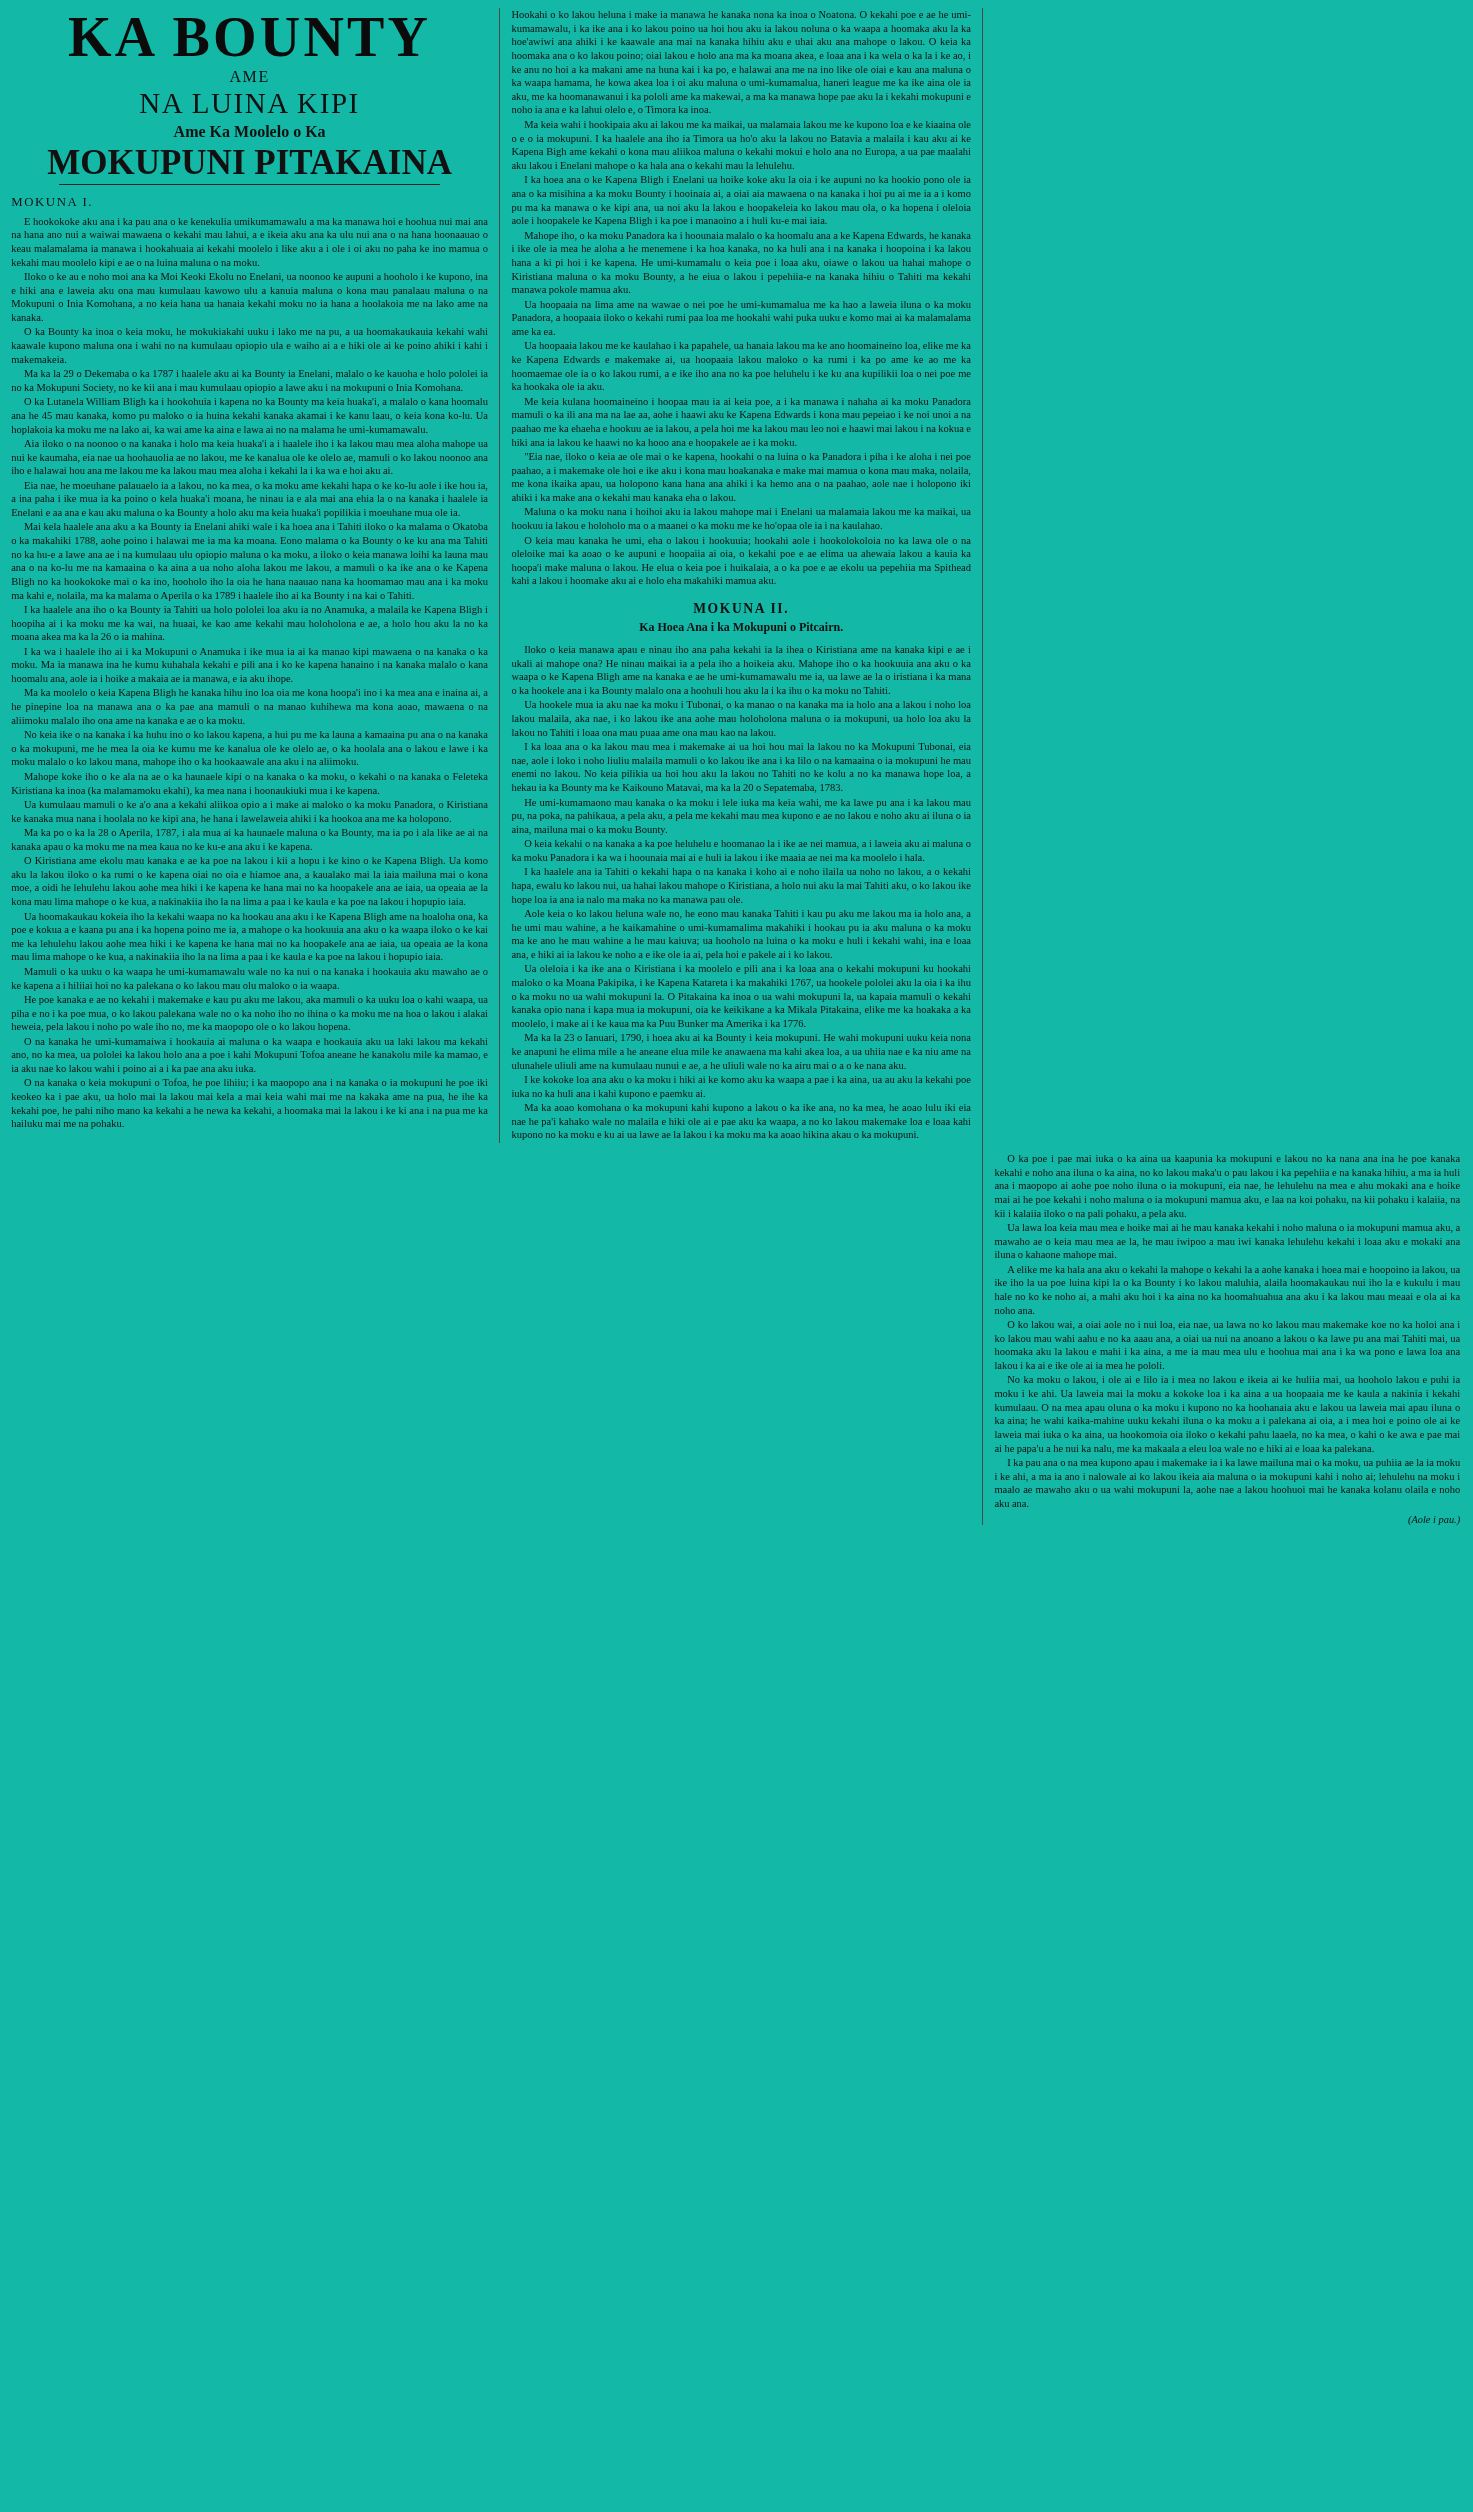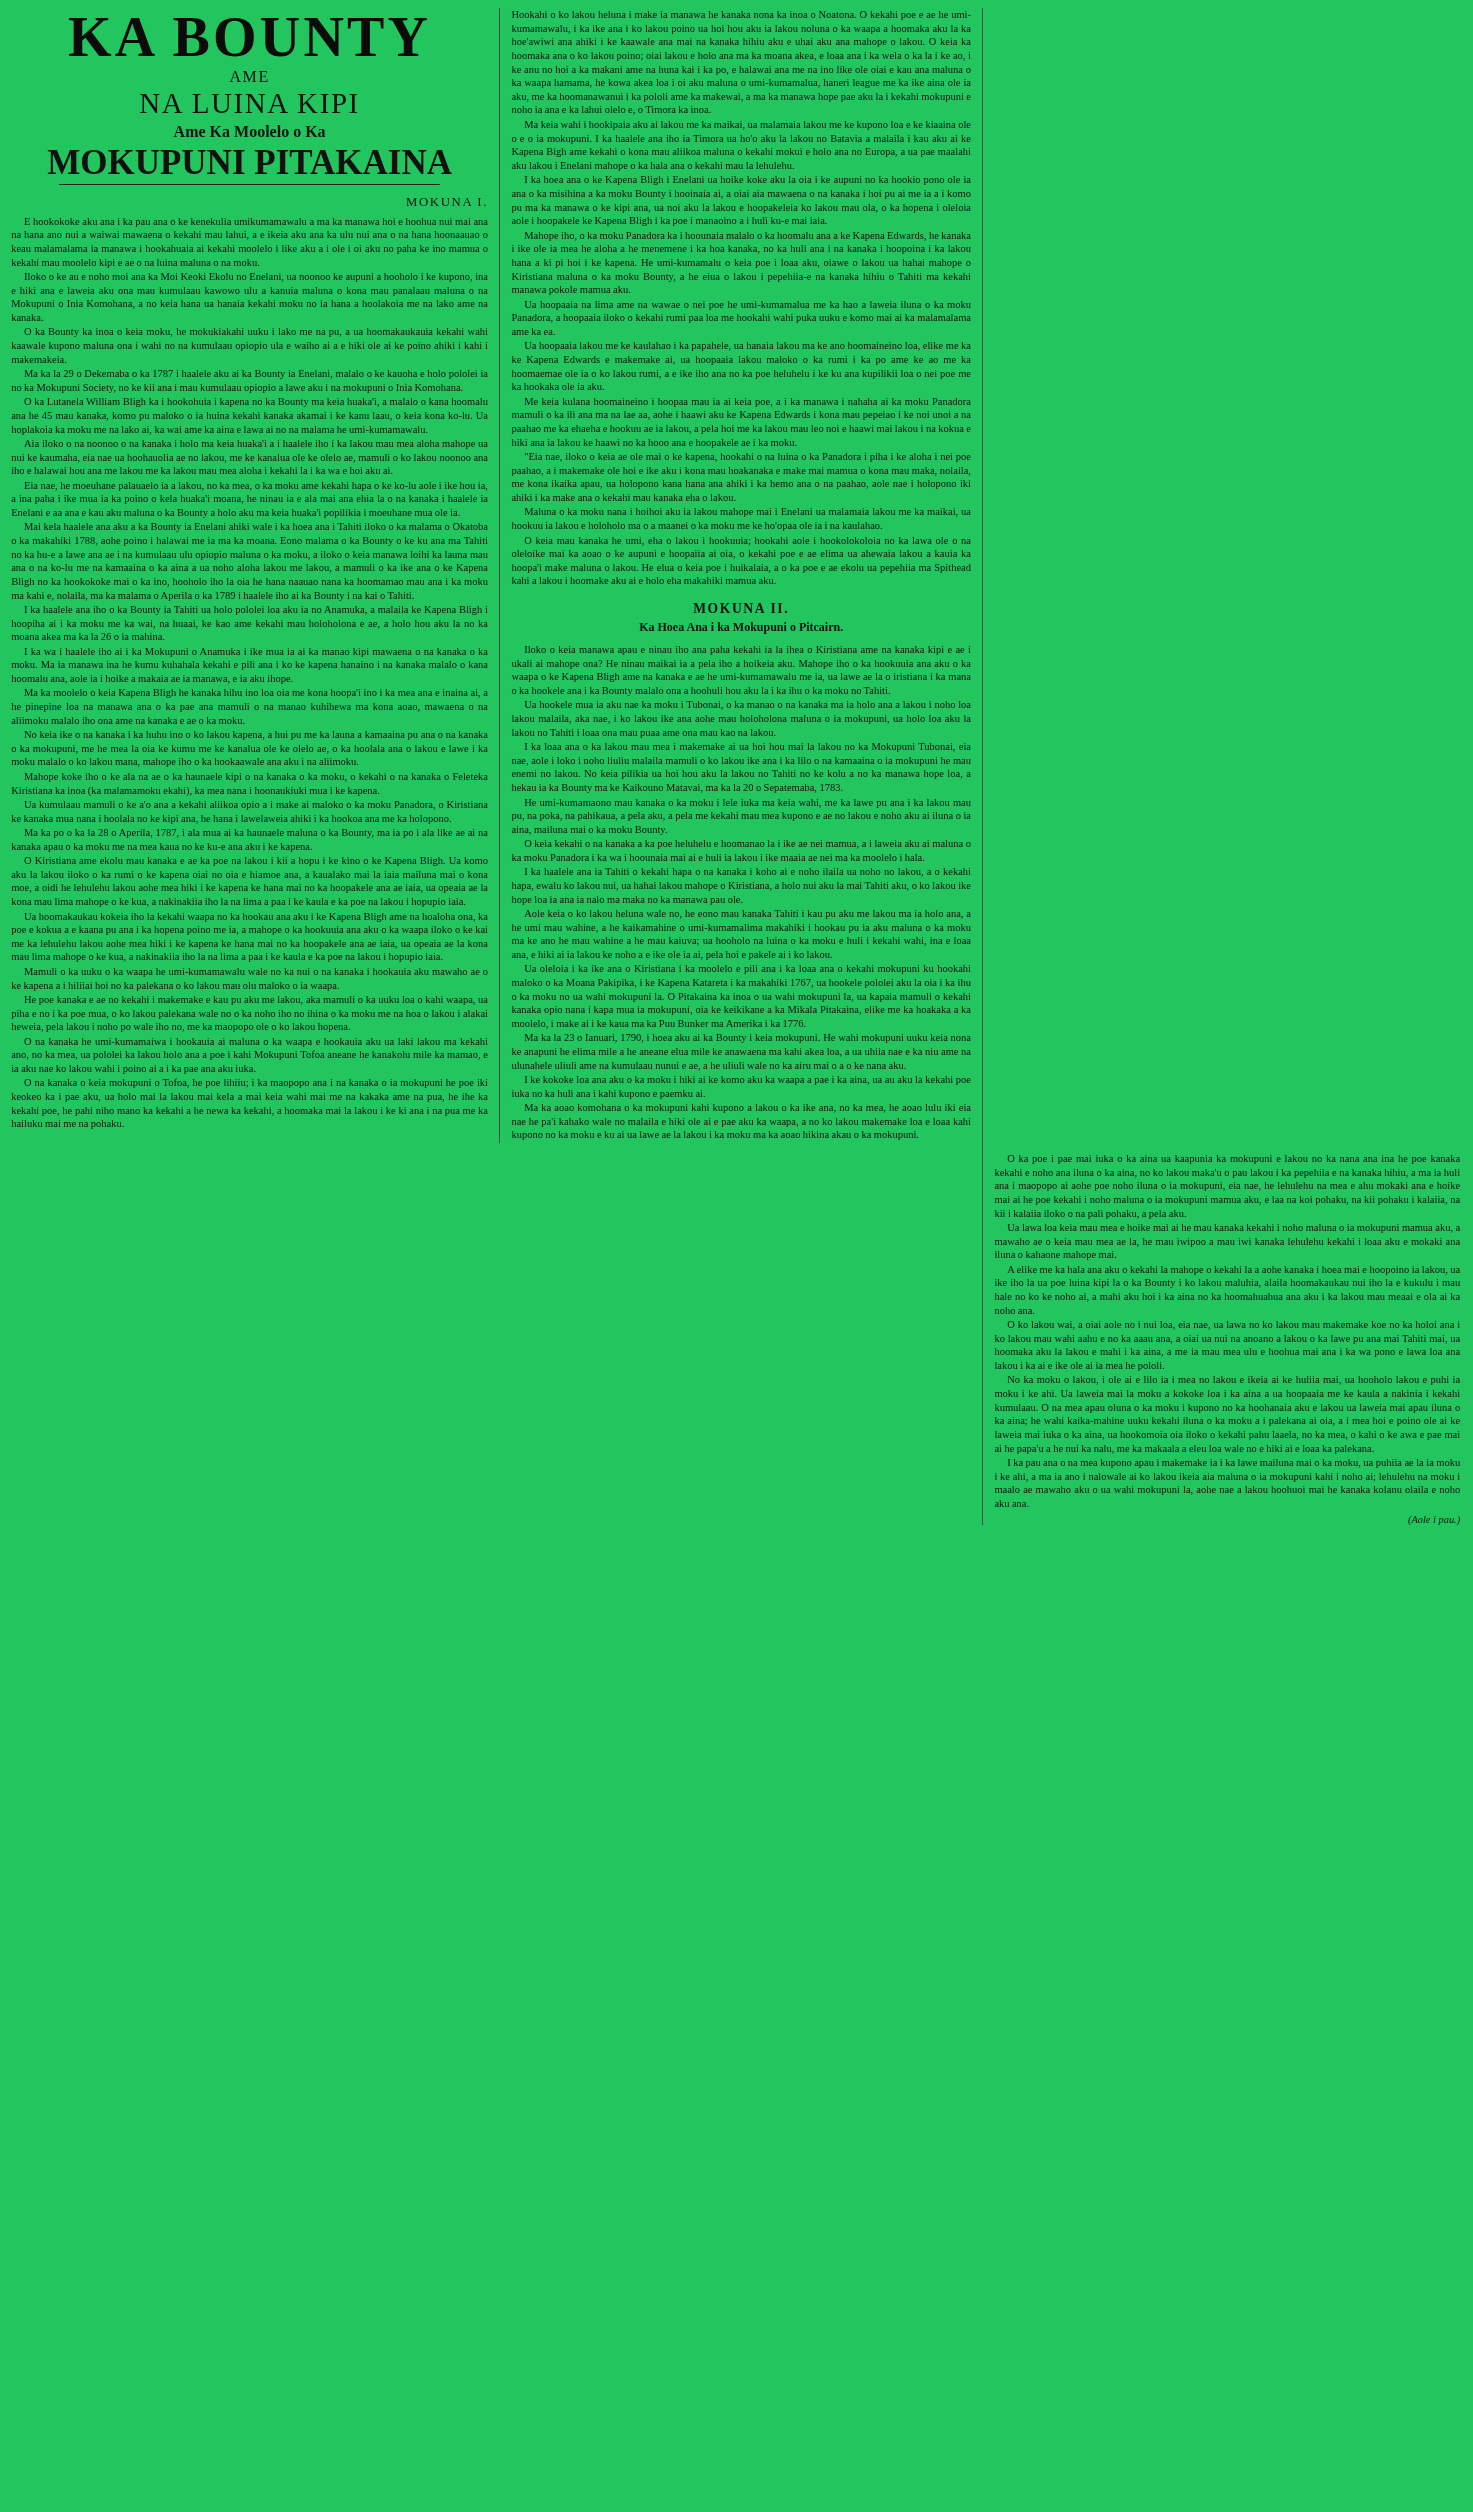--- a/index.html
+++ b/index.html
@@ -12,21 +12,21 @@
     min-height: 2512px;
     font-family: "Liberation Serif", serif;
     color: #111111;
   }
   .page {
     position: relative;
     width: 1473px;
     min-height: 2512px;
     padding: 0;
     box-sizing: border-box;
-    background: #22c55e;
+    background: #14b8a6;
   }
   .cols {
     display: flex;
     flex-direction: row;
     align-items: flex-start;
     padding: 8px 9.6px 11.2px 11.2px;
     box-sizing: border-box;
     gap: 0;
   }
   .col {
@@ -82,21 +82,21 @@
     letter-spacing: 0px;
     margin: 1.6px 0 4.8px 0;
     line-height: 1;
   }
   .mast-rule {
     width: 80%;
     margin: 4.8px auto 1.6px auto;
     border-top: 0.8px solid #222;
   }
   .chapter-head {
-    text-align: right;
+    text-align: left;
     font-size: 12.8px;
     letter-spacing: 1.6px;
     margin: 9.6px 0 4.8px 0;
     font-variant: small-caps;
   }
   .chapter-head-2 {
     text-align: center;
     font-size: 13.6px;
     letter-spacing: 1.6px;
     margin: 12.8px 0 3.2px 0;

